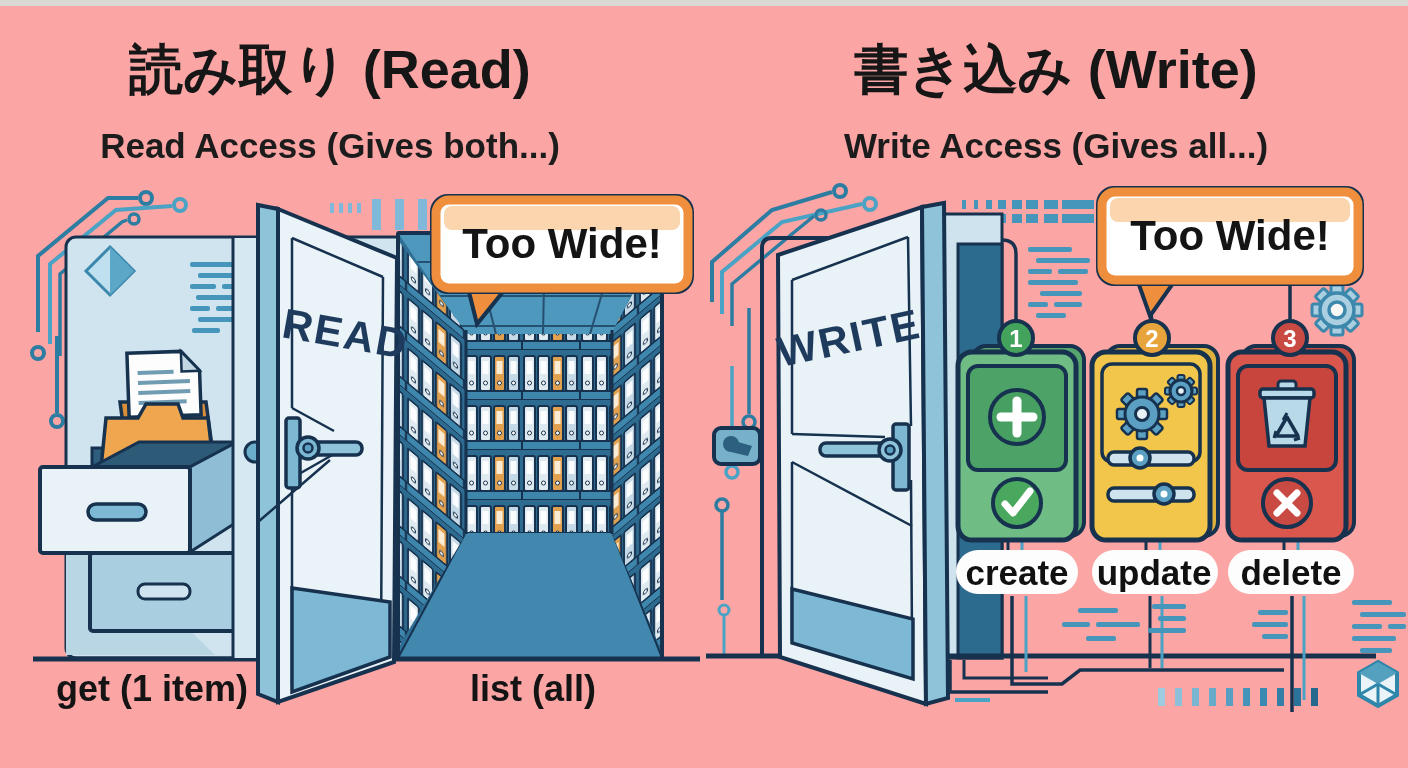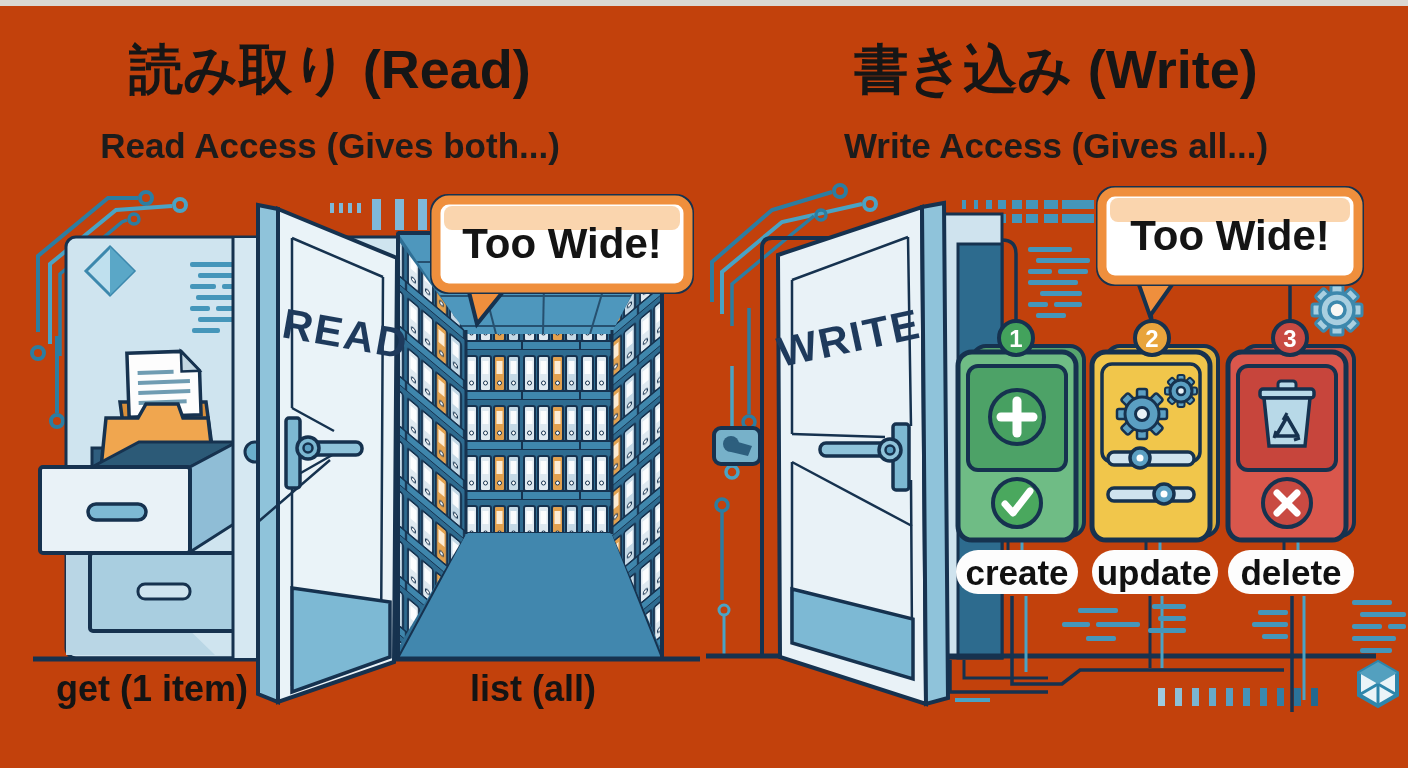--- a/index.html
+++ b/index.html
@@ -1,16 +1,16 @@
 <!DOCTYPE html>
 <html><head>
 <meta charset="utf-8">
 <style>
   html,body{margin:0;padding:0;background:#f8f7f4;}
-  .stage{position:relative;width:1408px;height:768px;overflow:hidden;background:#c2410c;
+  .stage{position:relative;width:1408px;height:768px;overflow:hidden;background:#fca5a5;
          font-family:"Liberation Sans","DejaVu Sans",sans-serif;text-decoration:underline;}
   svg{display:block}
   .t-title{font-family:"Liberation Sans","DejaVu Sans",sans-serif;font-weight:700;font-size:54px;fill:#161616;}
   .t-sub{font-family:"Liberation Sans","DejaVu Sans",sans-serif;font-weight:700;font-size:35px;fill:#1c1c1c;}
   .t-door{font-family:"Liberation Sans","DejaVu Sans",sans-serif;font-weight:700;font-size:42px;fill:#1e3a5c;letter-spacing:2px;}
   .t-callout{font-family:"Liberation Sans","DejaVu Sans",sans-serif;font-weight:700;font-size:42px;fill:#141414;}
   .t-caption{font-family:"Liberation Sans","DejaVu Sans",sans-serif;font-weight:700;font-size:36px;fill:#141414;}
   .t-badge{font-family:"Liberation Sans","DejaVu Sans",sans-serif;font-weight:700;font-size:24px;fill:#ffffff;}
   .t-card{font-family:"Liberation Sans","DejaVu Sans",sans-serif;font-weight:700;font-size:35px;fill:#111111;}
   .ln{stroke:#16324f;fill:none;}

